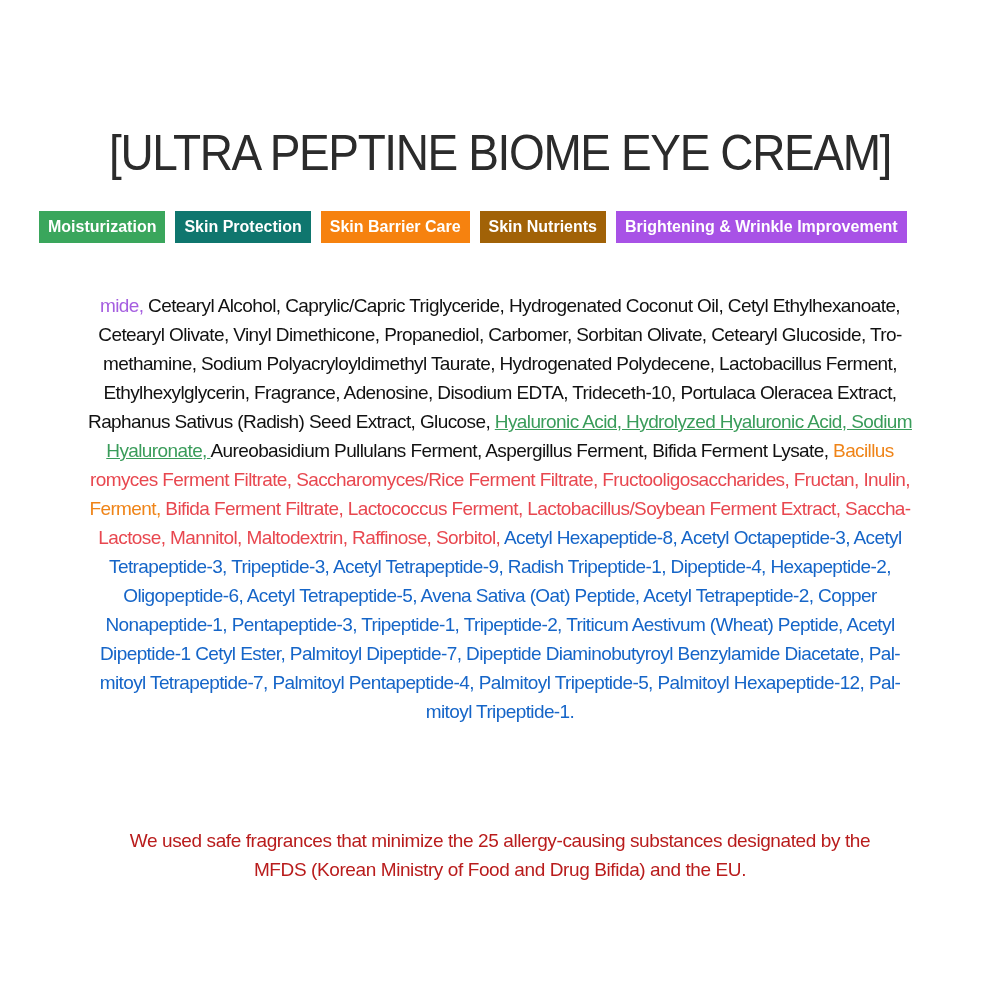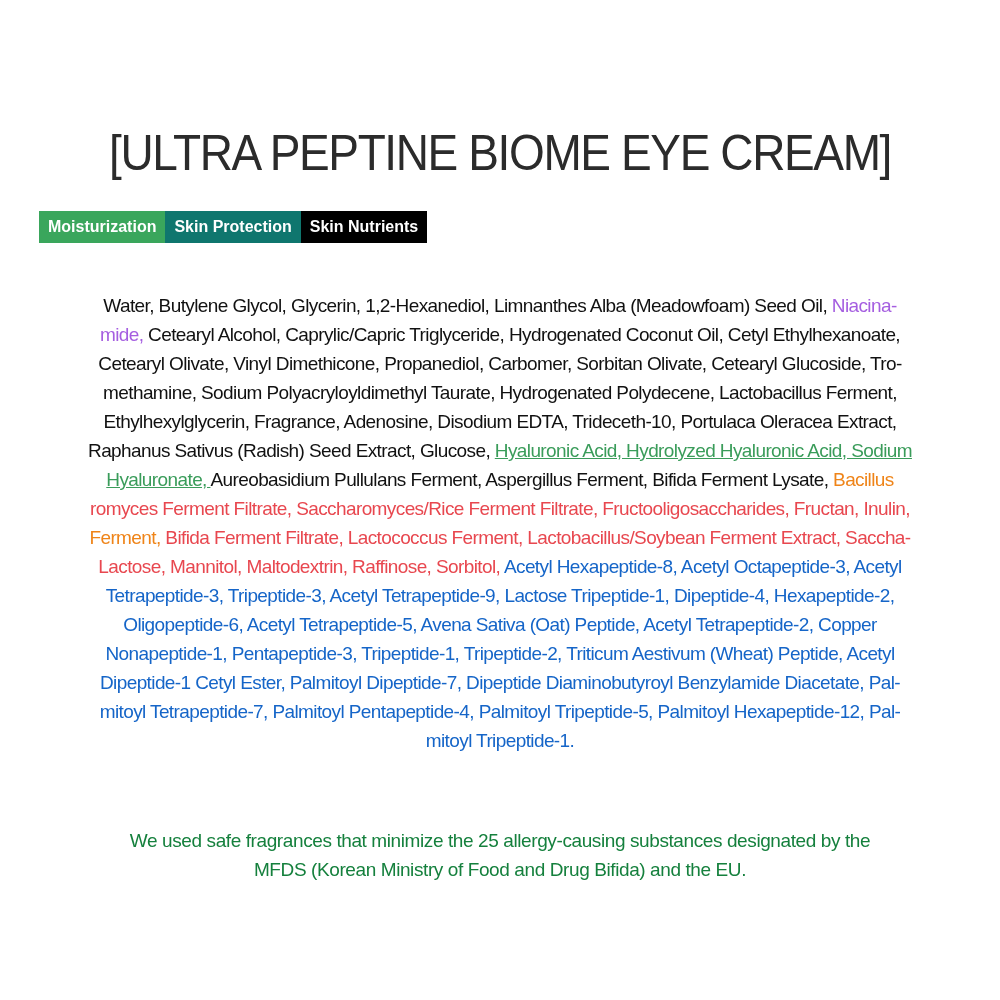--- a/index.html
+++ b/index.html
@@ -9,21 +9,21 @@
     }
     .title {
       position: absolute; left: 0; top: 90px; width: 1000px;
       text-align: center; font-size: 50px; color: #2b2b2b;
       letter-spacing: -1.5px; font-weight: normal;
       transform: scaleX(0.92); transform-origin: center;
       font-family: "Liberation Sans", sans-serif;
     }
     .tags {
       position: absolute; top: 211px; left: 39px; height: 48px;
-      display: flex; 
+      display: flex; gap: 10px;
     }
     .tag {
       height: 32px; line-height: 32px; color: #ffffff;
       font-size: 16px; font-weight: bold; padding: 0 9px;
       font-family: "Liberation Sans", sans-serif; white-space: nowrap;
       box-sizing: border-box;
     }
     .ingredients {
       position: absolute; top: 291px; left: 0; width: 1000px;
       text-align: center; font-size: 19px; line-height: 29px;
@@ -32,48 +32,49 @@
     .ingredients .line { display: block; white-space: nowrap; }
     .c-black { color: #111111; }
     .c-purple { color: #a55ee0; }
     .c-green { color: #3a9c5a; text-decoration: underline; }
     .c-orange { color: #ef8418; }
     .c-red { color: #e8474f; }
     .c-blue { color: #1565c8; }
     .note {
       position: absolute; top: 826px; left: 0; width: 1000px;
       text-align: center; font-size: 19px; line-height: 29px;
-      color: #15803d; font-family: "Liberation Sans", sans-serif;
+      color: #b91c1c; font-family: "Liberation Sans", sans-serif;
       letter-spacing: -0.4px;
     }
     .note span { display: block; }
   </style>
 </head>
 <body>
 
 <h1 class="title">[ULTRA PEPTINE BIOME EYE CREAM]</h1>
 
 <div class="tags">
   <span class="tag" style="background:#3aa65c">Moisturization</span>
   <span class="tag" style="background:#0f766e">Skin Protection</span>
-  <span class="tag" style="background:#000000">Skin Nutrients</span>
+  <span class="tag" style="background:#f6820f">Skin Barrier Care</span>
+  <span class="tag" style="background:#a16207">Skin Nutrients</span>
+  <span class="tag" style="background:#a852e6">Brightening &amp; Wrinkle Improvement</span>
 </div>
 
 <div class="ingredients" id="ingredients">
-    <span class="line"><span class="c-black">Water, Butylene Glycol, Glycerin, 1,2-Hexanediol, Limnanthes Alba (Meadowfoam) Seed Oil, </span><span class="c-purple">Niacina-</span></span>
     <span class="line"><span class="c-purple">mide, </span><span class="c-black">Cetearyl Alcohol, Caprylic/Capric Triglyceride, Hydrogenated Coconut Oil, Cetyl Ethylhexanoate,</span></span>
     <span class="line"><span class="c-black">Cetearyl Olivate, Vinyl Dimethicone, Propanediol, Carbomer, Sorbitan Olivate, Cetearyl Glucoside, Tro-</span></span>
     <span class="line"><span class="c-black">methamine, Sodium Polyacryloyldimethyl Taurate, Hydrogenated Polydecene, Lactobacillus Ferment,</span></span>
     <span class="line"><span class="c-black">Ethylhexylglycerin, Fragrance, Adenosine, Disodium EDTA, Trideceth-10, Portulaca Oleracea Extract,</span></span>
     <span class="line"><span class="c-black">Raphanus Sativus (Radish) Seed Extract, Glucose, </span><span class="c-green">Hyaluronic Acid, Hydrolyzed Hyaluronic Acid, Sodium</span></span>
     <span class="line"><span class="c-green">Hyaluronate, </span><span class="c-black">Aureobasidium Pullulans Ferment, Aspergillus Ferment, Bifida Ferment Lysate, </span><span class="c-orange">Bacillus</span></span>
     <span class="line"><span class="c-red">romyces Ferment Filtrate, Saccharomyces/Rice Ferment Filtrate, Fructooligosaccharides, Fructan, Inulin,</span></span>
     <span class="line"><span class="c-orange">Ferment, </span><span class="c-red">Bifida Ferment Filtrate, Lactococcus Ferment, Lactobacillus/Soybean Ferment Extract, Saccha-</span></span>
     <span class="line"><span class="c-red">Lactose, Mannitol, Maltodextrin, Raffinose, Sorbitol, </span><span class="c-blue">Acetyl Hexapeptide-8, Acetyl Octapeptide-3, Acetyl</span></span>
-    <span class="line"><span class="c-blue">Tetrapeptide-3, Tripeptide-3, Acetyl Tetrapeptide-9, Lactose Tripeptide-1, Dipeptide-4, Hexapeptide-2,</span></span>
+    <span class="line"><span class="c-blue">Tetrapeptide-3, Tripeptide-3, Acetyl Tetrapeptide-9, Radish Tripeptide-1, Dipeptide-4, Hexapeptide-2,</span></span>
     <span class="line"><span class="c-blue">Oligopeptide-6, Acetyl Tetrapeptide-5, Avena Sativa (Oat) Peptide, Acetyl Tetrapeptide-2, Copper</span></span>
     <span class="line"><span class="c-blue">Nonapeptide-1, Pentapeptide-3, Tripeptide-1, Tripeptide-2, Triticum Aestivum (Wheat) Peptide, Acetyl</span></span>
     <span class="line"><span class="c-blue">Dipeptide-1 Cetyl Ester, Palmitoyl Dipeptide-7, Dipeptide Diaminobutyroyl Benzylamide Diacetate, Pal-</span></span>
     <span class="line"><span class="c-blue">mitoyl Tetrapeptide-7, Palmitoyl Pentapeptide-4, Palmitoyl Tripeptide-5, Palmitoyl Hexapeptide-12, Pal-</span></span>
     <span class="line"><span class="c-blue">mitoyl Tripeptide-1.</span></span>
   </div>
 
 <div class="note">
   <span>We used safe fragrances that minimize the 25 allergy-causing substances designated by the</span>
   <span>MFDS (Korean Ministry of Food and Drug Bifida) and the EU.</span>

